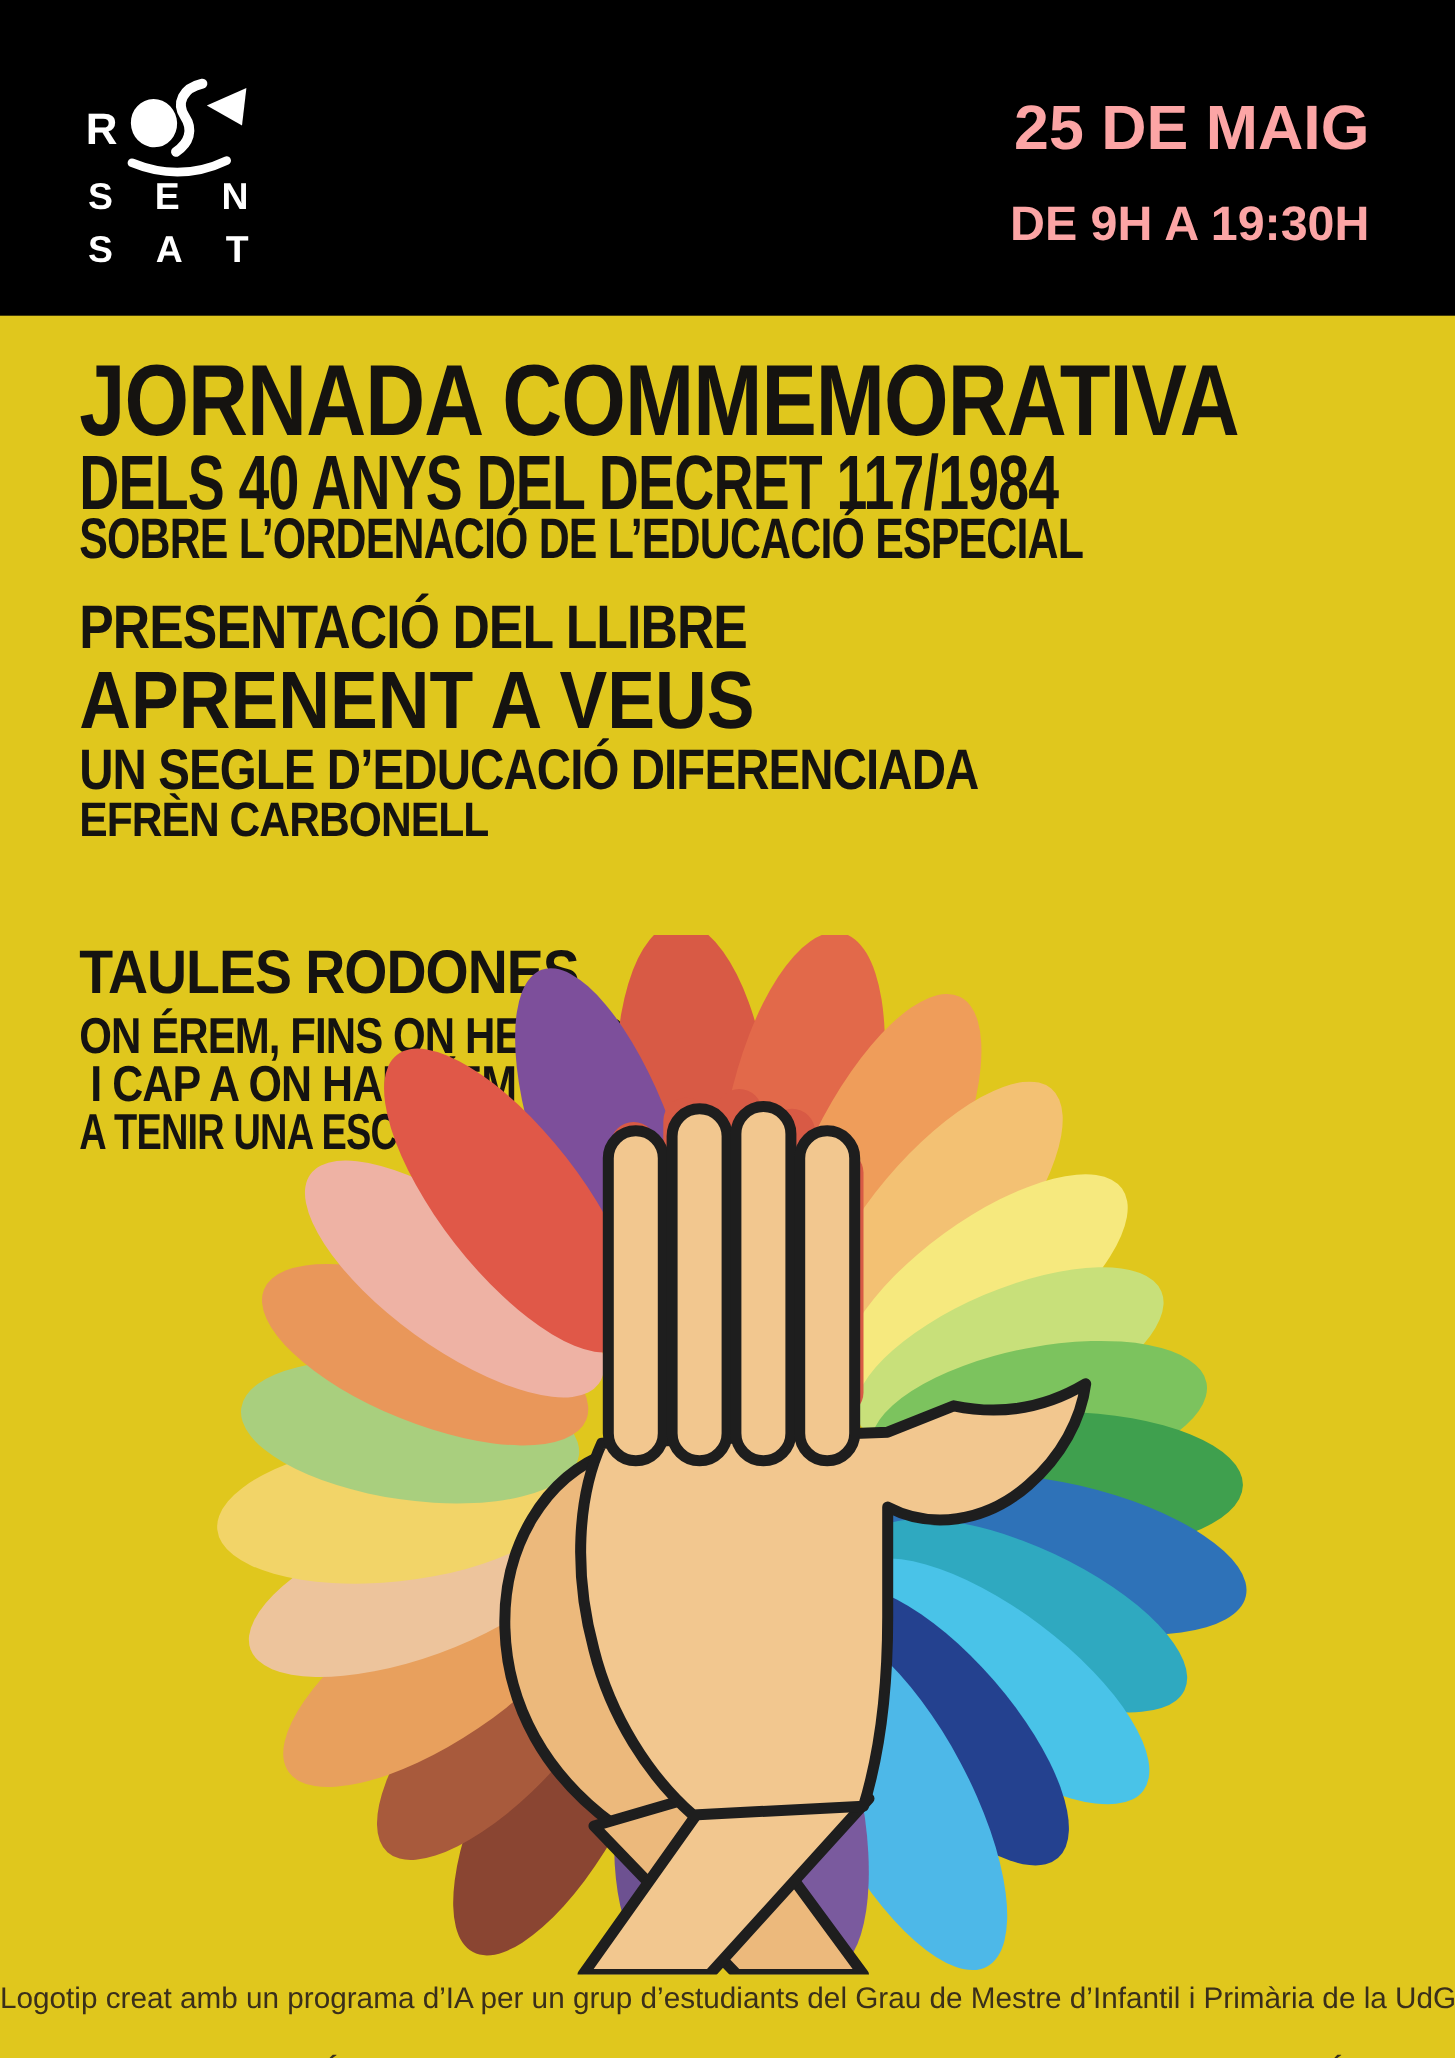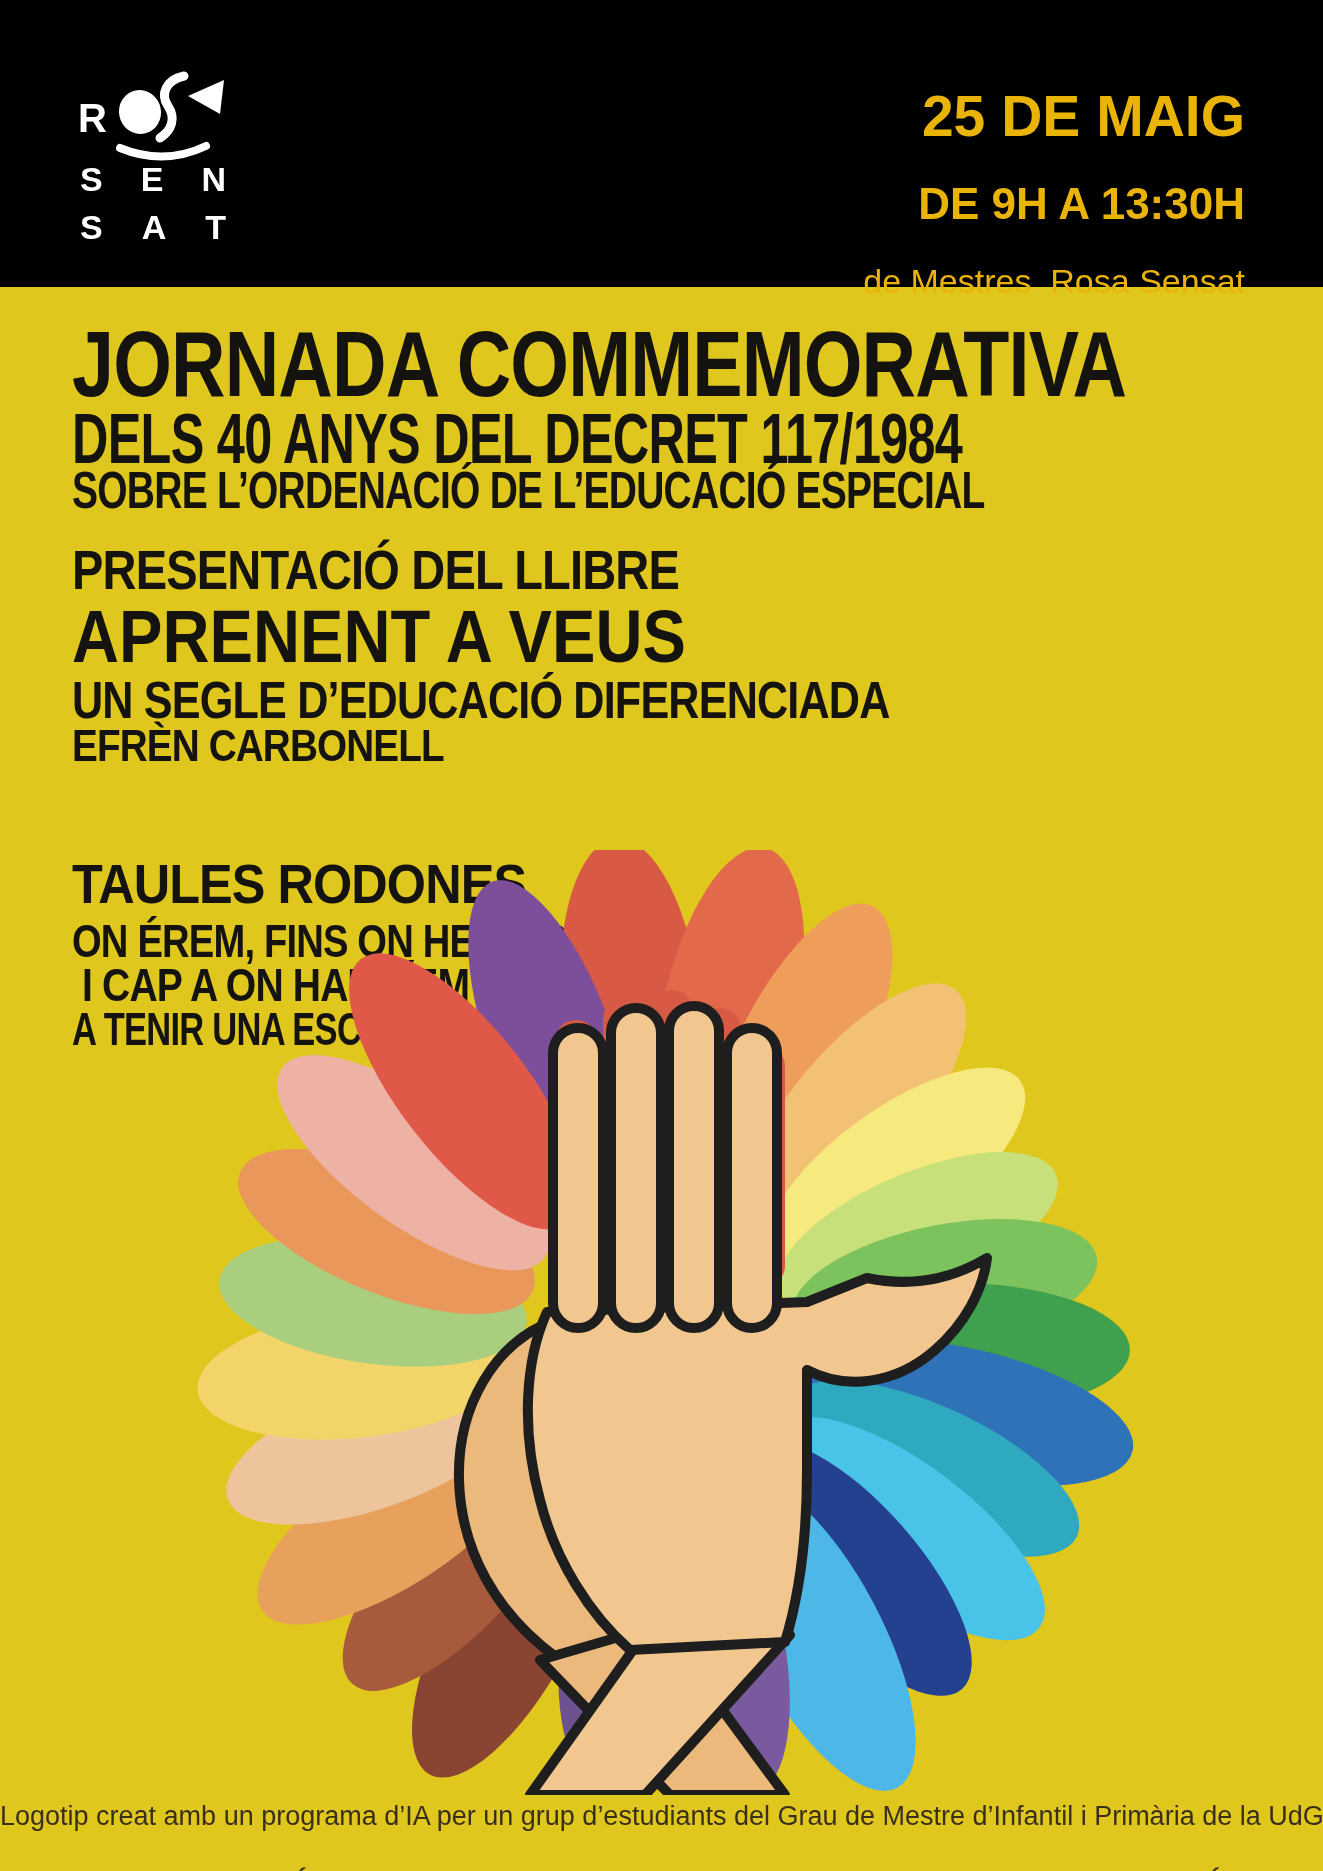--- a/index.html
+++ b/index.html
@@ -10,21 +10,21 @@
   }
   .abs{position:absolute;}
   
   .header-band{left:0;top:0;width:1323px;height:287px;background:var(--header-black,#000);}
   .logo-box{left:68px;top:68px;width:170px;height:190px;color:#fff;}
   .logo-r{position:absolute;left:10px;top:30px;font-size:40px;font-weight:bold;line-height:1;}
   .logo-row{position:absolute;left:12px;width:146px;display:flex;justify-content:space-between;
     font-size:34px;font-weight:bold;line-height:1;}
   .logo-row2{top:94px;}
   .logo-row3{top:142px;}
-  .hdr-right{right:78px;top:52px;text-align:right;color:#eab308;white-space:pre;}
+  .hdr-right{right:78px;top:52px;text-align:right;color:#fca5a5;white-space:pre;}
   .hdr-date{font-size:57px;font-weight:bold;line-height:1.0;letter-spacing:0px;}
   .hdr-time{font-size:44px;font-weight:bold;line-height:1.05;}
   .hdr-loc1,.hdr-loc2{font-size:34px;line-height:1.06;}
   .hdr-loc3{font-size:26px;line-height:1.25;}
   
   .line{position:absolute;left:72px;color:var(--title-text,#151310);font-weight:bold;
     line-height:1;white-space:pre;transform-origin:left top;letter-spacing:-1px;}
   
   .footer-line{position:absolute;left:0;width:1323px;text-align:center;
     color:var(--footer-text,#3a2f1b);font-size:27px;line-height:1.25;white-space:pre;}
@@ -56,22 +56,21 @@
     </div>
     <div class="logo-row logo-row3">
       <span>S</span>
       <span>A</span>
       <span>T</span>
     </div>
   </div>
 
   <div class="abs hdr-right">
     <div class="hdr-date">25 DE MAIG</div>
-    <div class="hdr-time">DE 9H A 13:30H</div>
-    <div class="hdr-loc2">de Mestres  Rosa Sensat</div>
+    <div class="hdr-time">DE 9H A 19:30H</div>
   </div>
 </div>
 
 <div class="line" style="top:318px;font-size:92px;transform:scaleX(0.82);">JORNADA COMMEMORATIVA</div>
 <div class="line" style="top:404px;font-size:70px;transform:scaleX(0.72);">DELS 40 ANYS DEL DECRET 117/1984</div>
 <div class="line" style="top:464px;font-size:52px;transform:scaleX(0.75);">SOBRE L’ORDENACIÓ DE L’EDUCACIÓ ESPECIAL</div>
 
 <div class="line" style="top:542px;font-size:56px;transform:scaleX(0.84);">PRESENTACIÓ DEL LLIBRE</div>
 <div class="line" style="top:600px;font-size:74px;transform:scaleX(0.88);letter-spacing:0;">APRENENT A VEUS</div>
 <div class="line" style="top:674px;font-size:52px;transform:scaleX(0.83);">UN SEGLE D’EDUCACIÓ DIFERENCIADA</div>

